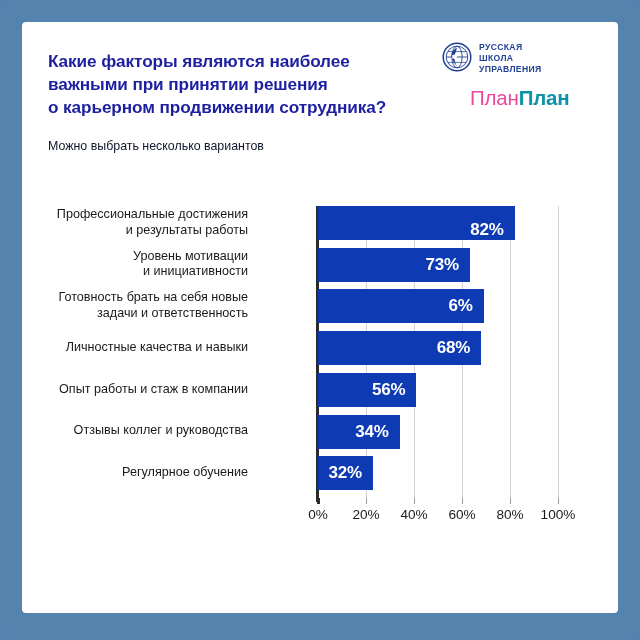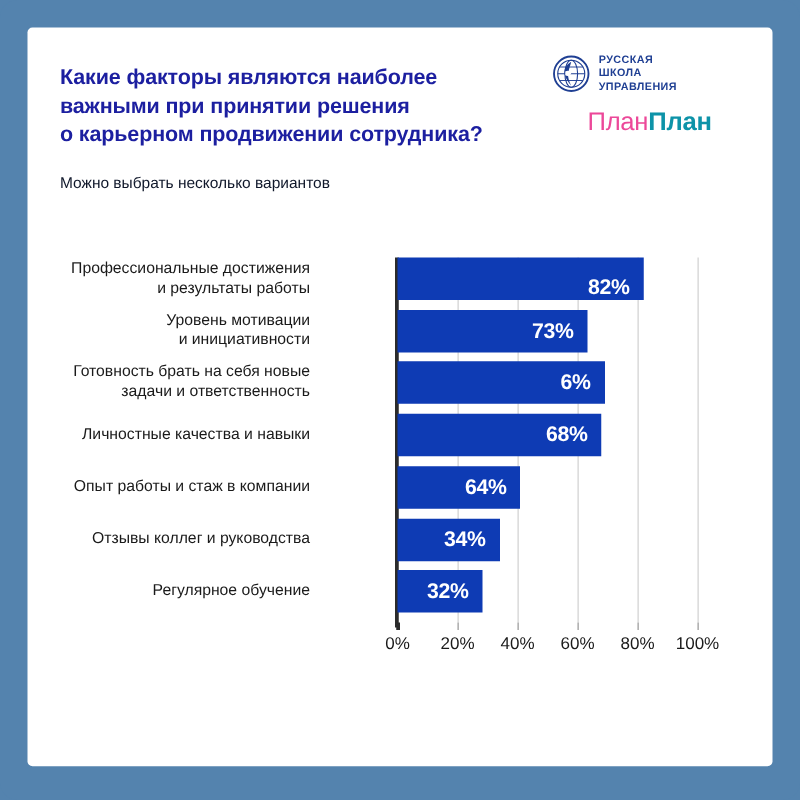--- a/index.html
+++ b/index.html
@@ -68,21 +68,20 @@
     top: 20px;
     width: 160px;
     height: 80px;
   }
 
   #rsu-logo {
     position: absolute;
     left: 6px;
     top: 0;
     display: flex;
-    align-items: center;
     gap: 7px;
   }
 
   #rsu-mark { width: 30px; height: 30px; flex: 0 0 30px; }
 
   #rsu-text {
     color: #1f3f93;
     font-size: 8.6px;
     font-weight: bold;
     line-height: 11.2px;
@@ -281,36 +280,36 @@
             <div class="row" style="top: 125.1px; width: 240px;">
               <div class="bar" style="width: 163.2px; background: rgb(14, 59, 180);">
                 <span class="bar-value">68%</span>
               </div>
             </div>
             <div class="cat-label" style="top: 133.85px;">
               <div>Личностные качества и навыки</div>
             </div>
             <div class="row" style="top: 166.8px; width: 240px;">
               <div class="bar" style="width: 98.4px; background: rgb(14, 59, 180);">
-                <span class="bar-value">64%</span>
+                <span class="bar-value">56%</span>
               </div>
             </div>
             <div class="cat-label" style="top: 175.55px;">
               <div>Опыт работы и стаж в компании</div>
             </div>
             <div class="row" style="top: 208.5px; width: 240px;">
               <div class="bar" style="width: 81.6px; background: rgb(14, 59, 180);">
                 <span class="bar-value">34%</span>
               </div>
             </div>
             <div class="cat-label" style="top: 217.25px;">
               <div>Отзывы коллег и руководства</div>
             </div>
             <div class="row" style="top: 250.2px; width: 240px;">
-              <div class="bar" style="width: 68px; background: rgb(14, 59, 180);">
+              <div class="bar" style="width: 55px; background: rgb(14, 59, 180);">
                 <span class="bar-value">32%</span>
               </div>
             </div>
             <div class="cat-label" style="top: 258.95px;">
               <div>Регулярное обучение</div>
             </div>
           </div>
       </div>
       <div id="xaxis">
           <div class="tick" style="left: -1px; background: rgb(43, 43, 43); width: 3px;"></div>

